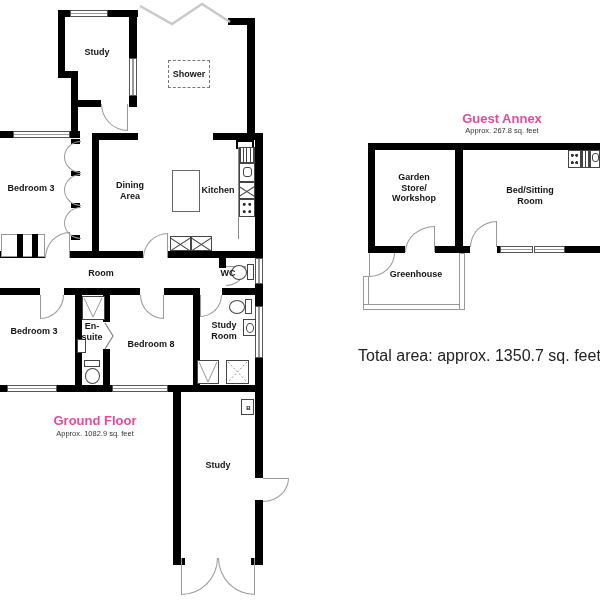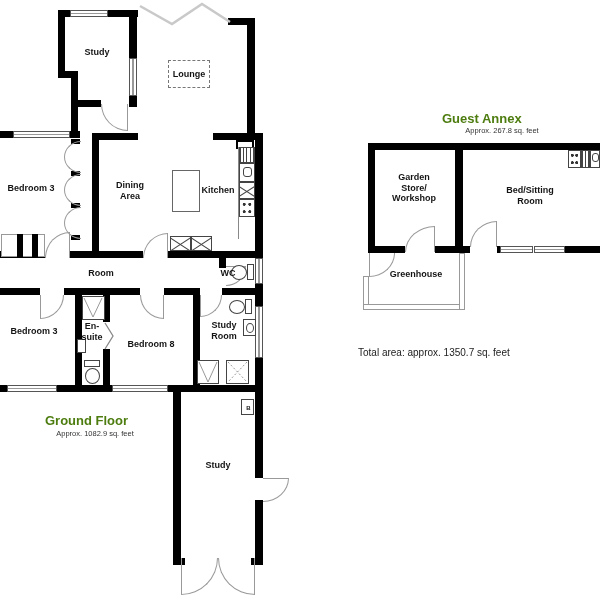--- a/index.html
+++ b/index.html
@@ -18,23 +18,23 @@
   .xbox::before{transform:rotate(33deg);} .xbox::after{transform:rotate(-33deg);}
   .stripes{position:absolute;box-sizing:border-box;border:1px solid #444;
            background:repeating-linear-gradient(to right,#444 0 1px,#fff 1px 3.2px);}
   .hob{position:absolute;box-sizing:border-box;border:1px solid #444;background:
        radial-gradient(circle at 30% 27%,#333 1.2px,transparent 1.8px),
        radial-gradient(circle at 70% 27%,#333 1.2px,transparent 1.8px),
        radial-gradient(circle at 30% 73%,#333 1.2px,transparent 1.8px),
        radial-gradient(circle at 70% 73%,#333 1.2px,transparent 1.8px),#fff;}
   .gw{position:absolute;box-sizing:border-box;border:1px solid #999;background:#fff;}
   .lbl{position:absolute;font-weight:bold;font-size:9px;line-height:1.18;color:#141414;text-align:center;}
-  .title{position:absolute;font-weight:bold;font-size:13px;line-height:1.1;color:#4d7c0f;text-align:left;}
+  .title{position:absolute;font-weight:bold;font-size:13px;line-height:1.1;color:#ec4899;text-align:center;}
   .sub{position:absolute;font-weight:normal;font-size:7.5px;line-height:1.2;color:#333;text-align:center;}
-  .total{position:absolute;font-size:10px;color:#222;white-space:nowrap;}
+  .total{position:absolute;font-size:16px;color:#222;white-space:nowrap;}
   .tiny{font-size:6px;line-height:16px;}
   svg.overlay{position:absolute;left:0;top:0;pointer-events:none;}
 </style>
 </head>
 <body>
 
 <div id="plan">
 
   <div class="w" style="left:58px;top:10px;width:80px;height:7px"></div>
   <div class="w" style="left:58px;top:10px;width:7px;height:68px"></div>
@@ -162,21 +162,21 @@
   <svg class="overlay" width="600" height="600" viewBox="0 0 600 600">
     <polyline points="140,6 172,24 202,4 230,22" fill="none" stroke="#c9c9c9" stroke-width="2.5"></polyline>
     <polyline points="105,323 113,336 105,349" fill="none" stroke="#888" stroke-width="1.3"></polyline>
     <polyline points="84,298 93,317 102,298" fill="none" stroke="#999" stroke-width="1"></polyline>
     <polyline points="199,362 208,382 217,362" fill="none" stroke="#999" stroke-width="1"></polyline>
     <line x1="228" y1="362" x2="247" y2="382" stroke="#999" stroke-width="1" stroke-dasharray="2,2"></line>
     <line x1="247" y1="362" x2="228" y2="382" stroke="#999" stroke-width="1" stroke-dasharray="2,2"></line>
   </svg>
 
   <div class="lbl" style="left:72px;top:47px;width:50px">Study</div>
-  <div class="lbl" style="left:168px;top:69px;width:42px">Lounge</div>
+  <div class="lbl" style="left:168px;top:69px;width:42px">Shower</div>
   <div class="lbl" style="left:2px;top:183px;width:58px">Bedroom 3</div>
   <div class="lbl" style="left:112px;top:180px;width:36px">Dining Area</div>
   <div class="lbl" style="left:192px;top:185px;width:52px">Kitchen</div>
   <div class="lbl" style="left:86px;top:268px;width:30px">Room</div>
   <div class="lbl" style="left:215px;top:268px;width:26px">WC</div>
   <div class="lbl" style="left:5px;top:326px;width:58px">Bedroom 3</div>
   <div class="lbl" style="left:76px;top:321px;width:32px">En-suite</div>
   <div class="lbl" style="left:122px;top:339px;width:58px">Bedroom 8</div>
   <div class="lbl" style="left:200px;top:320px;width:48px">Study Room</div>
   <div class="lbl" style="left:193px;top:460px;width:50px">Study</div>

